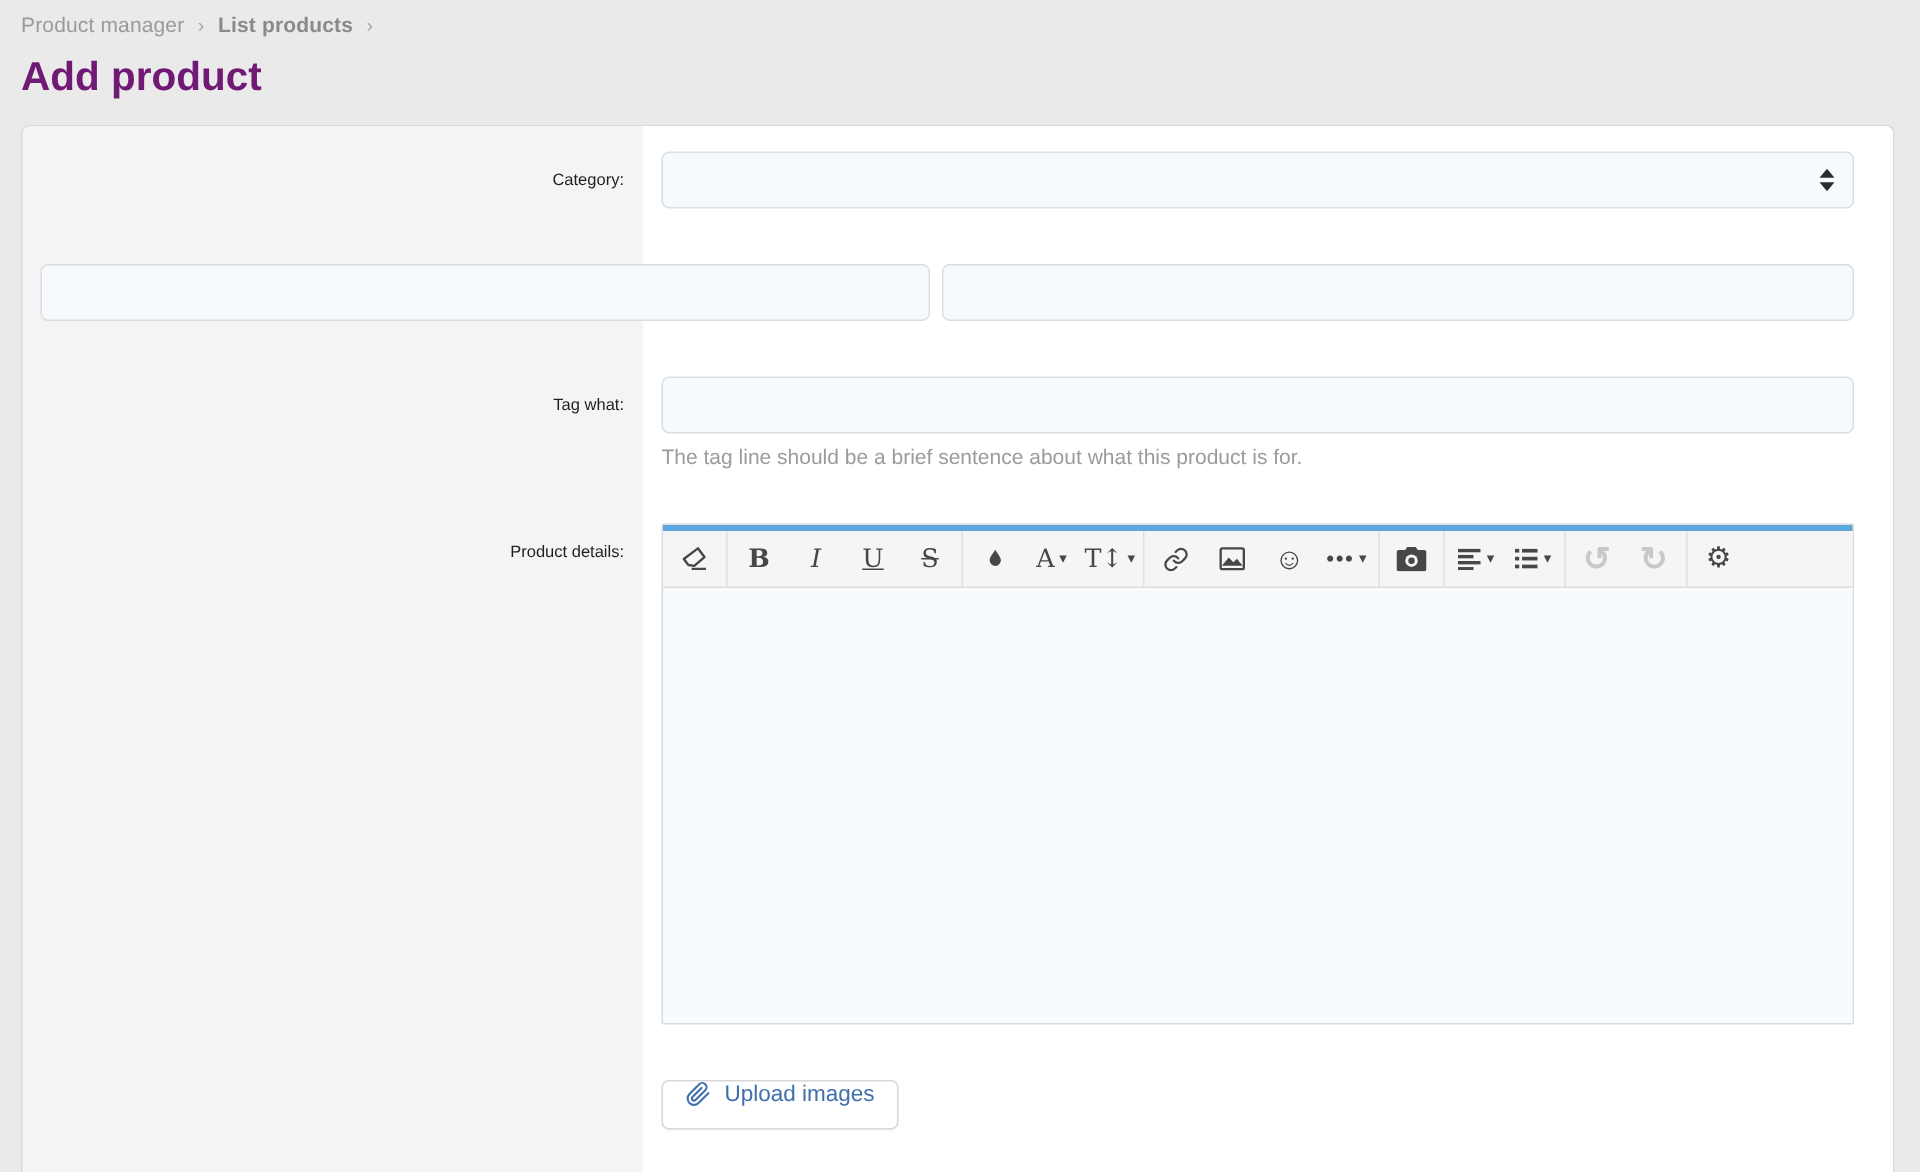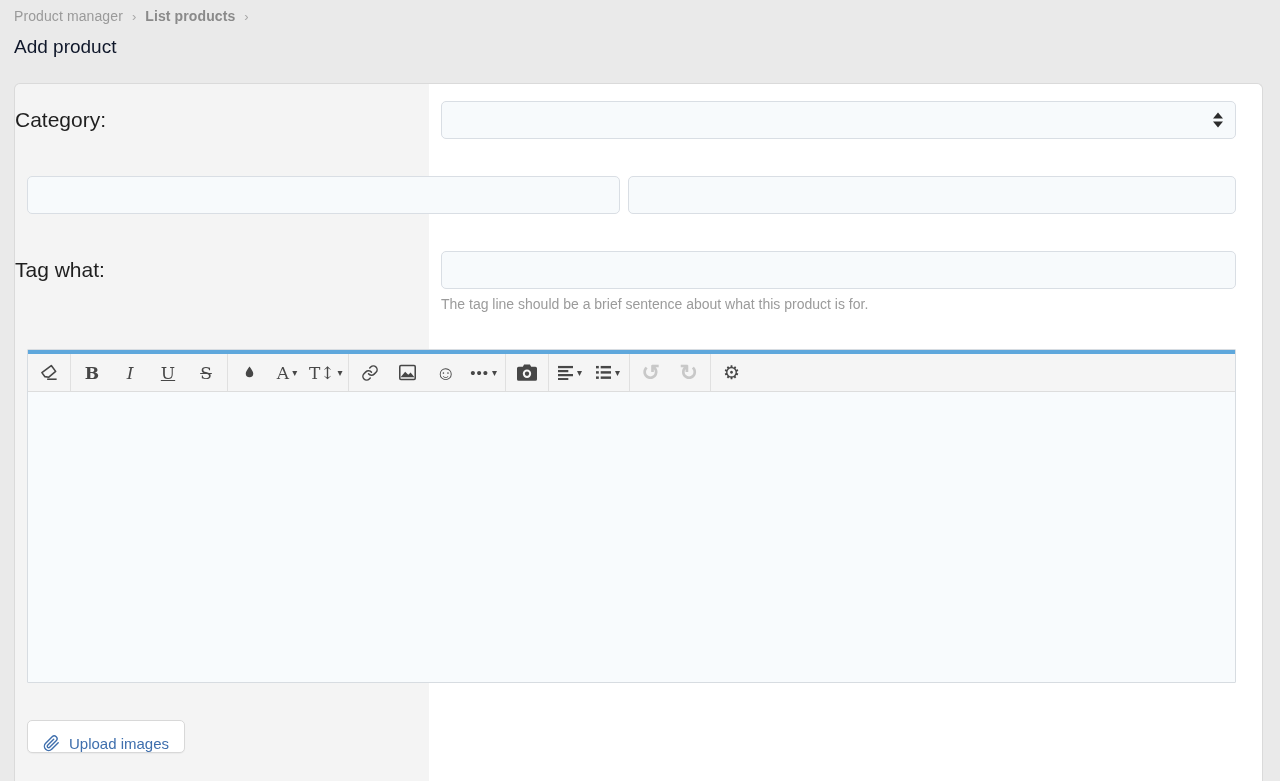--- a/index.html
+++ b/index.html
@@ -15,46 +15,46 @@
   .breadcrumb {
     font-size: 14px;
     color: #9a9a9a;
     letter-spacing: .1px;
   }
   .breadcrumb .crumb { color: #9a9a9a; text-decoration: none; cursor: pointer; }
   .breadcrumb .crumb.bold { font-weight: bold; color: #8a8a8a; }
   .breadcrumb .sep { margin: 0 5px; color: #a8a8a8; font-size: 13px; }
   .page-title {
     margin-top: 12px;
-    font-size: 19px;
-    font-weight: 400;
-    color: #0f172a;
+    font-size: 27px;
+    font-weight: 700;
+    color: #701a75;
   }
 
   
   .panel {
     position: absolute;
     left: 14px;
     top: 83px;
     width: 1249px;
     height: 760px; 
     background: linear-gradient(90deg, #f4f4f4 0, #f4f4f4 414px, #ffffff 414px);
     border: 1px solid #dadada;
     border-bottom: none;
     border-radius: 6px 6px 0 0;
     padding-top: 17px;
   }
 
   .form-row { display: flex; margin-bottom: 37px; }
   .row-label {
     width: 414px;
     flex: 0 0 414px;
-    text-align: left;
+    text-align: right;
     padding-right: 13px;
-    font-size: 21px;
+    font-size: 11px;
     color: #1f1f1f;
     line-height: 38px;
   }
   .row-control { flex: 1; padding-left: 12px; padding-right: 26px; }
 
   
   .text-input, .select-box {
     width: 100%;
     height: 38px;
     background: #f7fafc;
@@ -151,21 +151,21 @@
   .editor-body {
     height: 290px;
     background: #f8fbfd;
     cursor: text;
   }
 
   
   .upload-row { margin-top: 37px; }
   .upload-btn {
     display: inline-flex;
-    align-items: flex-end;
+    align-items: flex-start;
     gap: 9px;
     height: 33px;
     padding: 0 15px;
     background: #ffffff;
     border: 1px solid #d8d8d8;
     border-radius: 5px;
     color: #3f6fad;
     font-size: 15px;
     cursor: pointer;
     box-shadow: 0 1px 1px rgba(0,0,0,0.04);
@@ -213,20 +213,21 @@
 
   <div class="form-row">
     <div class="row-label">Tag what:</div>
     <div class="row-control">
       <input type="text" class="text-input" value="" style="">
       <div class="help-text">The tag line should be a brief sentence about what this product is for.</div>
     </div>
   </div>
 
   <div class="form-row" style="margin-bottom:0;">
+    <div class="row-label">Product details:</div>
     <div class="row-control">
       <div class="editor">
         <div class="editor-accent"></div>
         <div class="toolbar">
 
           <div class="tb-group">
             <button class="tb-btn">
               <span>
                 <svg width="19" height="19" viewBox="0 0 24 24" fill="none" stroke="currentColor" stroke-width="2" stroke-linejoin="round">
                   <path d="M19.5 9.5 L13 3 L2.5 13.5 L7 18 L12 18 Z" transform="rotate(8 12 12)"></path>

